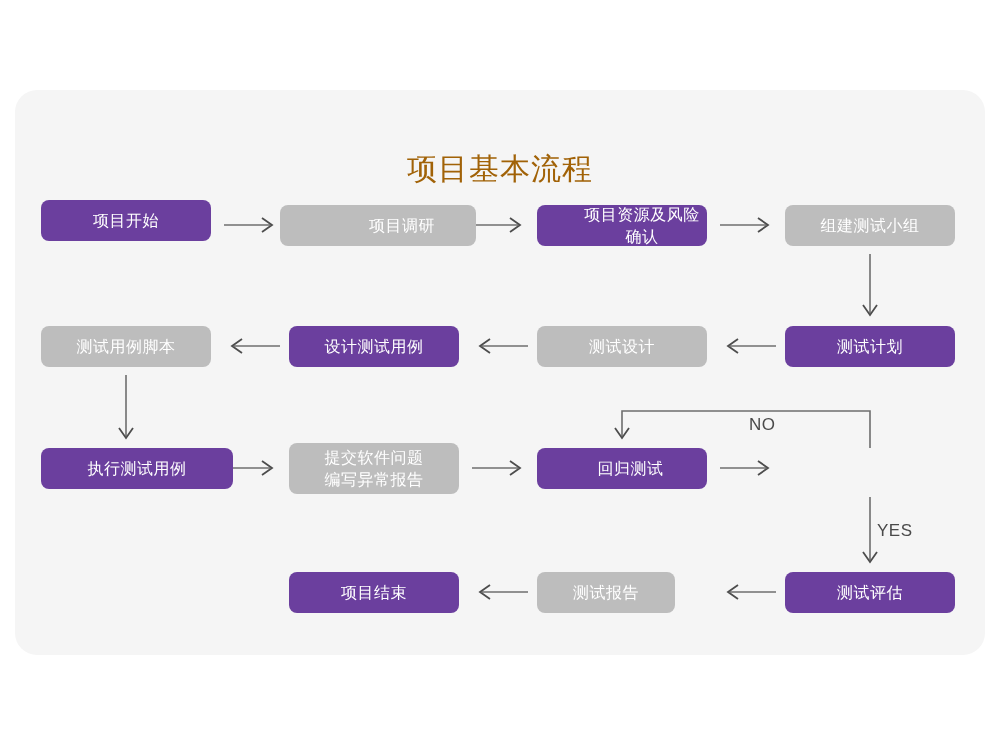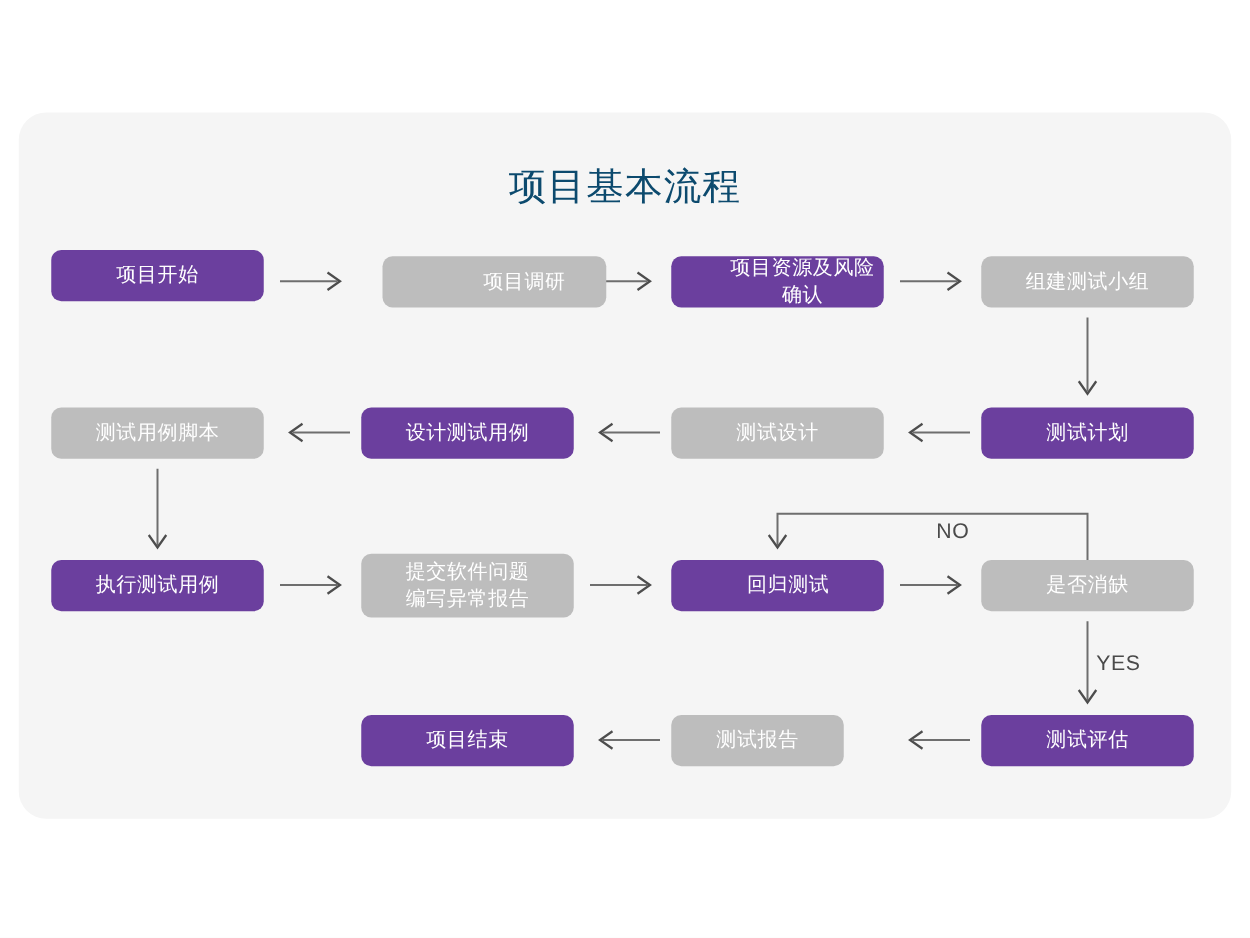--- a/index.html
+++ b/index.html
@@ -22,25 +22,25 @@
     left: 15px;
     top: 90px;
     width: 970px;
     height: 565px;
     background: #f5f5f5;
     border-radius: 22px;
   }
   #title {
     position: absolute;
     left: 0;
-    top: 129px;
+    top: 149px;
     width: 1000px;
     text-align: center;
     font-size: 30px;
-    color: #0c4a6e;
+    color: #a16207;
     letter-spacing: 1px;
     font-weight: 400;
   }
   .node {
     position: absolute;
     display: flex;
     align-items: center;
     justify-content: center;
     box-sizing: border-box;
     border-radius: 8px;
@@ -144,34 +144,33 @@
       <line x1="776" y1="592" x2="730" y2="592"></line>
       <path class="head" d="M738 585 L728 592 L738 599"></path>
     </g>
     <g>
       <line x1="528" y1="592" x2="482" y2="592"></line>
       <path class="head" d="M490 585 L480 592 L490 599"></path>
     </g>
   </svg>
 
   <div class="node purple" style="left:41px;  top:200px; width:170px; height:41px;">项目开始</div>
-  <div class="node gray" style="left:306px; top:205px; width:179px; height:41px;padding-left:48px;">项目调研</div>
+  <div class="node gray" style="left:280px; top:205px; width:196px; height:41px;padding-left:48px;">项目调研</div>
   <div class="node purple" style="left:537px; top:205px; width:170px; height:41px;padding-left:40px;">项目资源及风险确认</div>
   <div class="node gray" style="left:785px; top:205px; width:170px; height:41px;">组建测试小组</div>
 
   <div class="node gray" style="left:41px;  top:326px; width:170px; height:41px;">测试用例脚本</div>
   <div class="node purple" style="left:289px; top:326px; width:170px; height:41px;">设计测试用例</div>
   <div class="node gray" style="left:537px; top:326px; width:170px; height:41px;">测试设计</div>
   <div class="node purple" style="left:785px; top:326px; width:170px; height:41px;">测试计划</div>
 
-  <div class="node purple" style="left:41px;  top:448px; width:170px; height:41px;">执行测试用例</div>
+  <div class="node purple" style="left:41px;  top:448px; width:192px; height:41px;">执行测试用例</div>
   <div class="node gray" style="left:289px; top:443px; width:170px; height:51px;text-align:center;">提交软件问题
 编写异常报告</div>
   <div class="node purple" style="left:537px; top:448px; width:170px; height:41px;padding-left:17px;">回归测试</div>
-  <div class="node gray" style="left:785px; top:448px; width:170px; height:41px;">是否消缺</div>
 
   <div class="node purple" style="left:289px; top:572px; width:170px; height:41px;">项目结束</div>
   <div class="node gray" style="left:537px; top:572px; width:138px; height:41px;">测试报告</div>
   <div class="node purple" style="left:785px; top:572px; width:170px; height:41px;">测试评估</div>
 
   <div class="edgelabel" style="left:729px; top:415px;margin-left:20px;">NO</div>
   <div class="edgelabel" style="left:877px; top:521px;">YES</div>
 
 </div>
 

